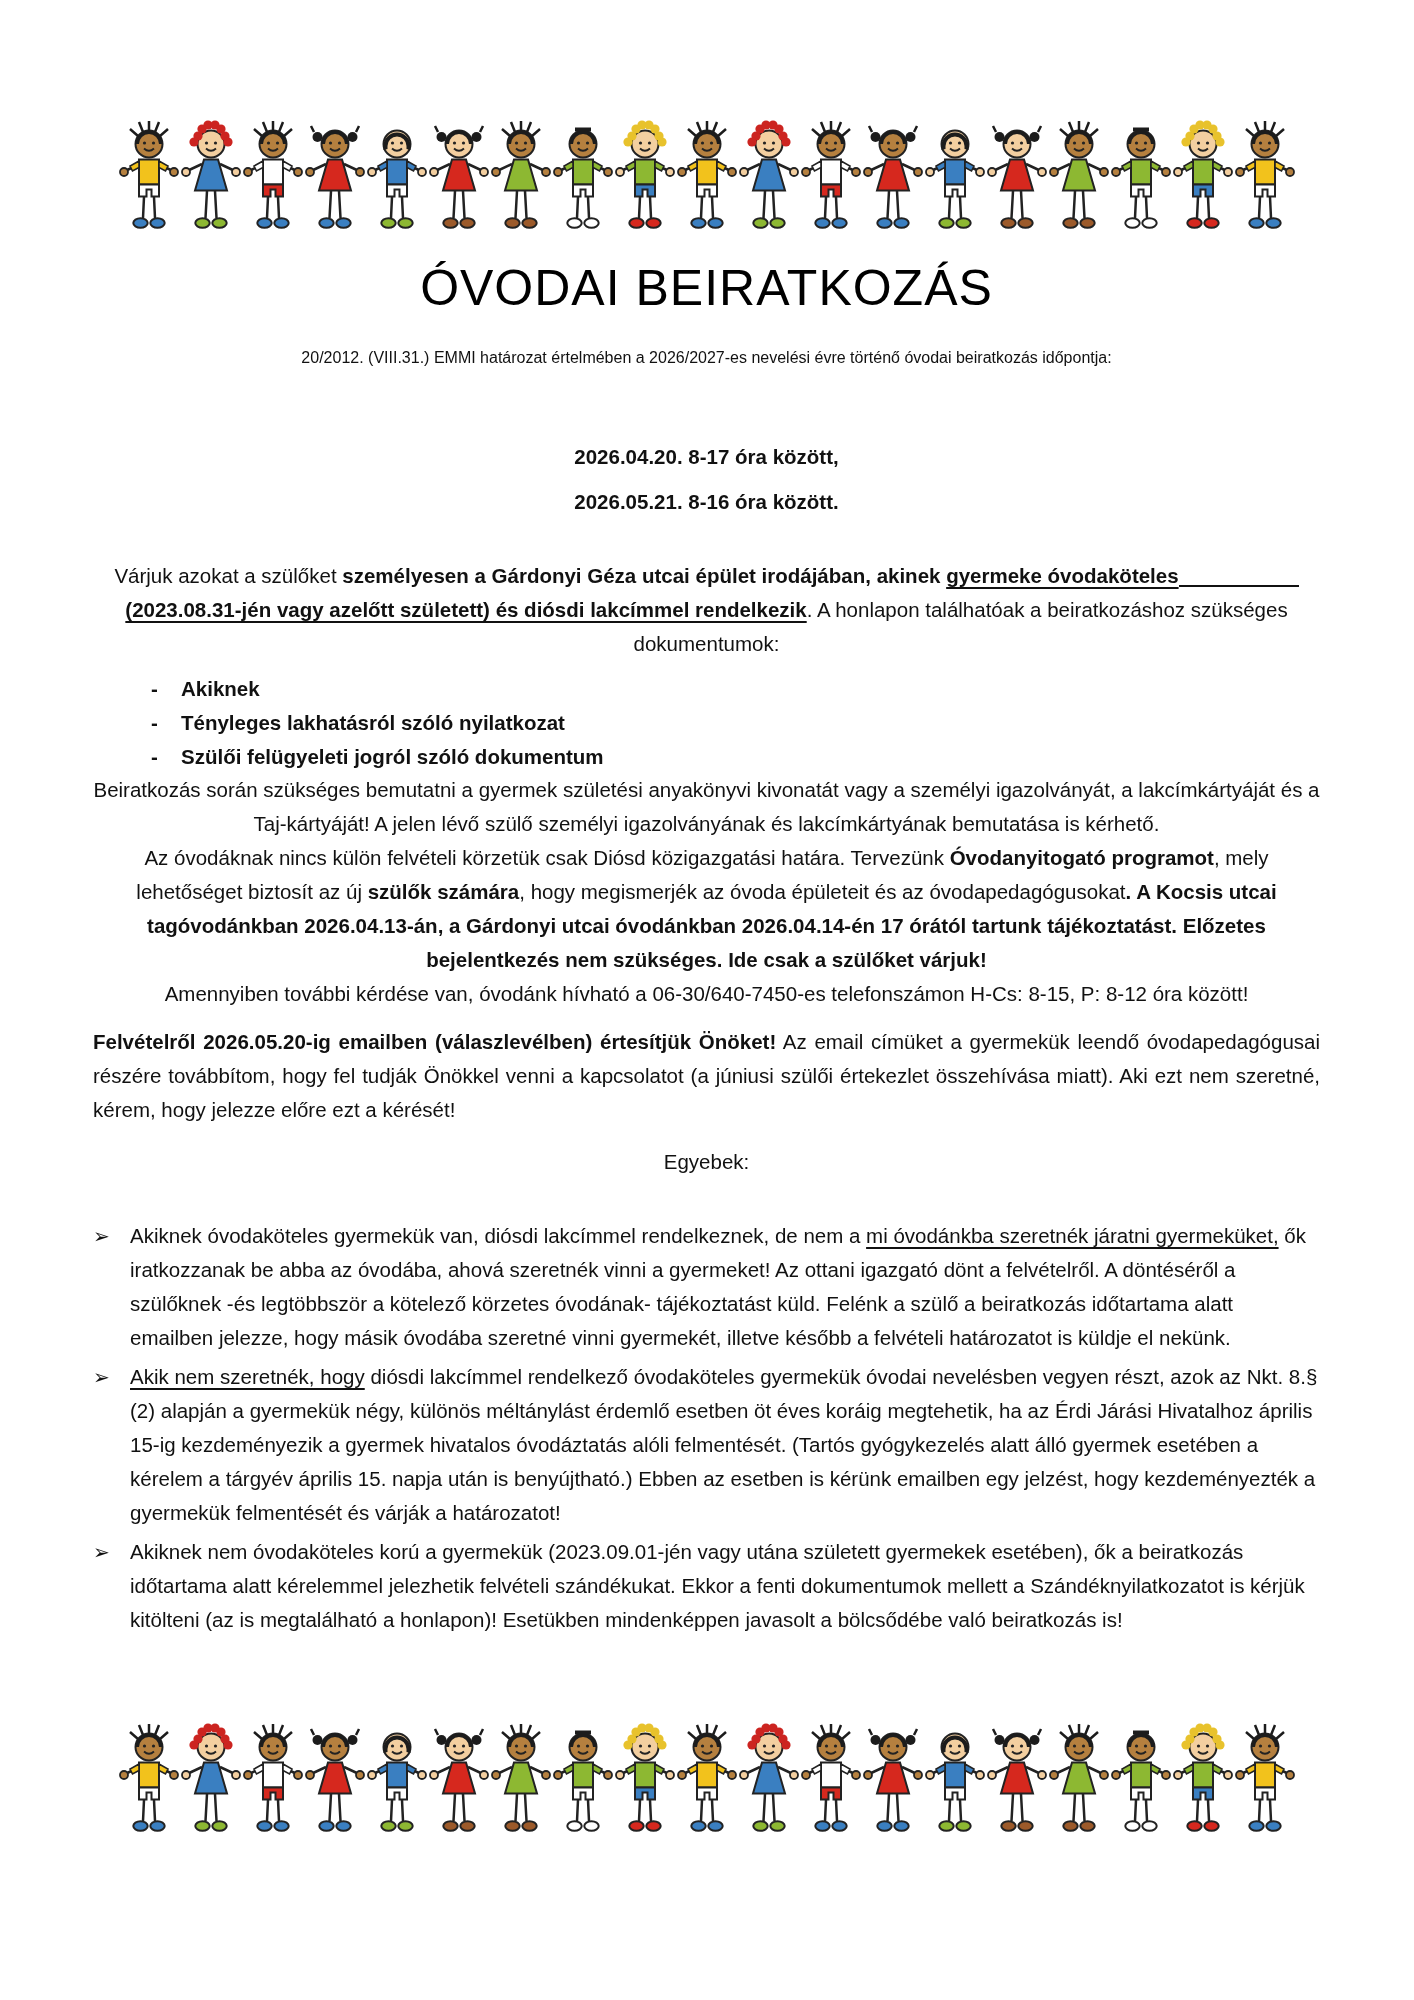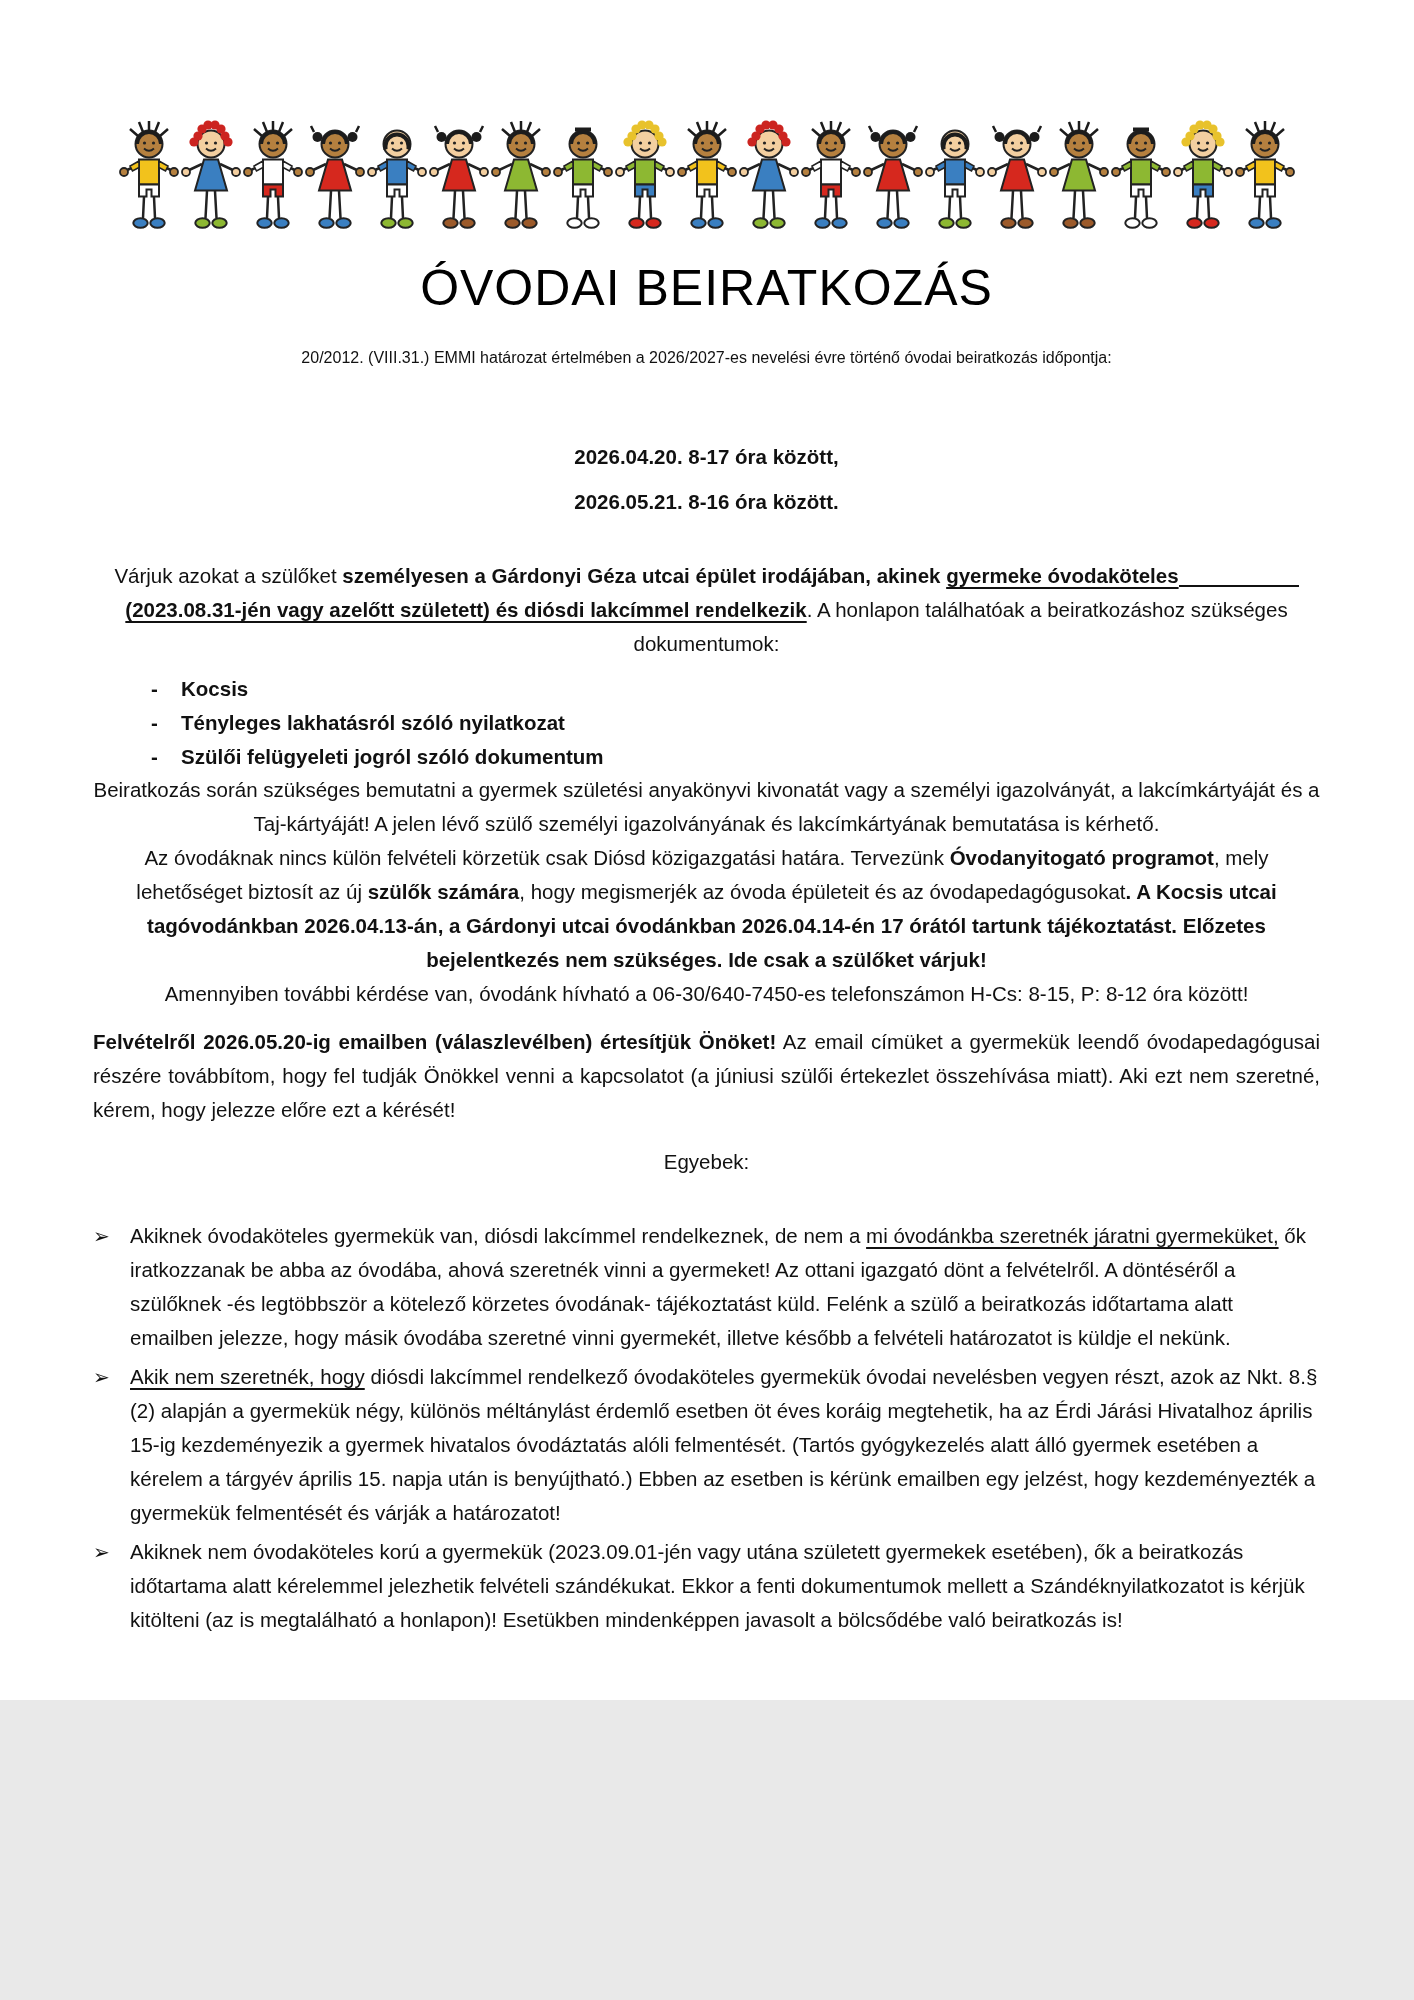--- a/index.html
+++ b/index.html
@@ -1,18 +1,18 @@
 <!DOCTYPE html>
 <html lang="hu"><head>
 <meta charset="utf-8">
 <style>
   html,body{margin:0;padding:0;background:#e9e9e9;}
   .page{
     position:relative;
-    width:1414px;height:1700px;
+    width:1414px;height:2000px;
     margin:0 auto;
     background:#ffffff;
     color:#111;
     font-family:"Liberation Sans", sans-serif;
     box-sizing:border-box;
     padding:92px 94px 0 93px;
     overflow:hidden;
   }
   .banner{
     display:flex;justify-content:center;align-items:flex-end;
@@ -407,21 +407,21 @@
 
   <p class="subtitle">20/2012. (VIII.31.) EMMI határozat értelmében a 2026/2027-es nevelési évre történő óvodai beiratkozás időpontja:</p>
 
   <p class="date date1">2026.04.20. 8-17 óra között,</p>
   <p class="date date2">2026.05.21. 8-16 óra között.</p>
 
   <p class="body intro"><span>Várjuk azokat a szülőket </span><span class="b">személyesen a Gárdonyi Géza utcai épület irodájában</span><span class="b">, akinek </span><span class="b u">gyermeke óvodaköteles</span><span class="ufill" style="width: 120px;"></span><br><span class="b u">(2023.08.31-jén vagy azelőtt született) és diósdi lakcímmel rendelkezik</span><span>. A honlapon találhatóak a beiratkozáshoz szükséges dokumentumok:</span></p>
 
   <ul class="dash-list">
     <li>
-      <span class="dash">-</span><span>Kocsis</span>
+      <span class="dash">-</span><span>Akiknek</span>
     </li>
     <li>
       <span class="dash">-</span><span>Tényleges lakhatásról szóló nyilatkozat</span>
     </li>
     <li>
       <span class="dash">-</span><span>Szülői felügyeleti jogról szóló dokumentum</span>
     </li>
   </ul>
 
   <p class="body"><span>Beiratkozás során szükséges bemutatni a gyermek születési anyakönyvi kivonatát vagy a személyi igazolványát, a lakcímkártyáját és a Taj-kártyáját! A jelen lévő szülő személyi igazolványának és lakcímkártyának bemutatása is kérhető.</span></p>

